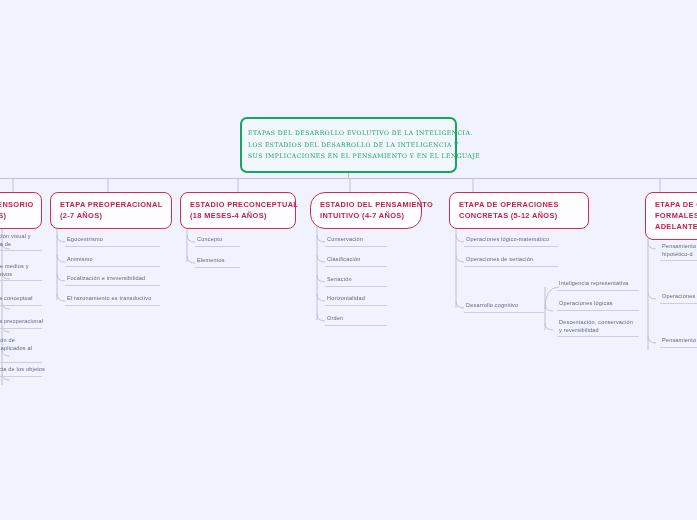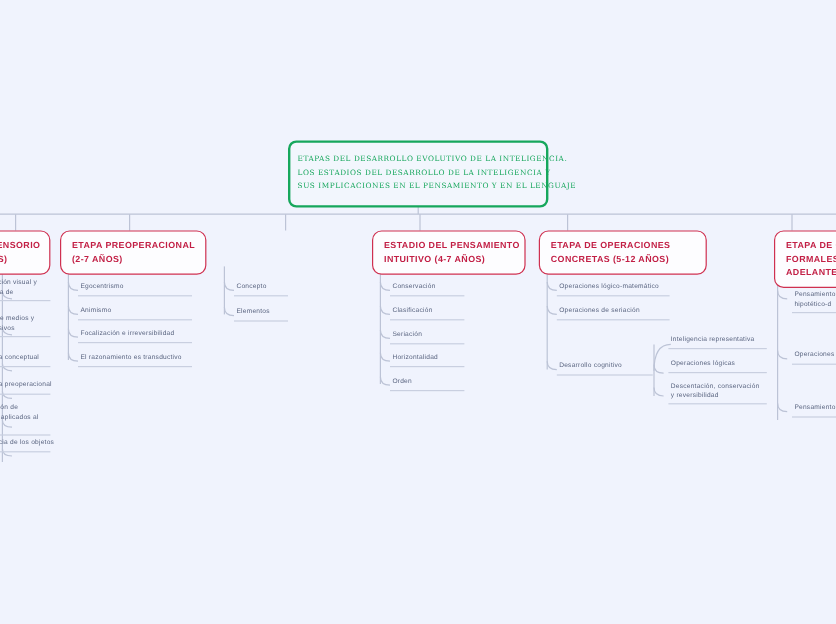--- a/index.html
+++ b/index.html
@@ -147,24 +147,28 @@
 
   <div class="branch" style="left:50px;top:192px;width:122px;">
     <span class="btitle">ETAPA PREOPERACIONAL</span>
     <span class="btitle">(2-7 AÑOS)</span>
   </div>
   <div class="leaf" style="left:65px;top:236px;width:95px;"><span>Egocentrismo</span></div>
   <div class="leaf" style="left:65px;top:256px;width:95px;"><span>Animismo</span></div>
   <div class="leaf" style="left:65px;top:275px;width:95px;"><span>Focalización e irreversibilidad</span></div>
   <div class="leaf" style="left:65px;top:295px;width:95px;"><span>El razonamiento es transductivo</span></div>
 
+  <div class="branch" style="left:180px;top:192px;width:116px;">
+    <span class="btitle">ESTADIO PRECONCEPTUAL</span>
+    <span class="btitle">(18 MESES-4 AÑOS)</span>
+  </div>
   <div class="leaf" style="left:195px;top:236px;width:45px;"><span>Concepto</span></div>
   <div class="leaf" style="left:195px;top:257px;width:45px;"><span>Elementos</span></div>
 
-  <div class="branch" style="left:310px;top:192px;width:128px;">
+  <div class="branch" style="left:310px;top:192px;width:112px;border-radius:15px;">
     <span class="btitle">ESTADIO DEL PENSAMIENTO</span>
     <span class="btitle">INTUITIVO (4-7 AÑOS)</span>
   </div>
   <div class="leaf" style="left:325px;top:236px;width:62px;"><span>Conservación</span></div>
   <div class="leaf" style="left:325px;top:256px;width:62px;"><span>Clasificación</span></div>
   <div class="leaf" style="left:325px;top:276px;width:62px;"><span>Seriación</span></div>
   <div class="leaf" style="left:325px;top:295px;width:62px;"><span>Horizontalidad</span></div>
   <div class="leaf" style="left:325px;top:315px;width:62px;"><span>Orden</span></div>
 
   <div class="branch" style="left:449px;top:192px;width:140px;">

